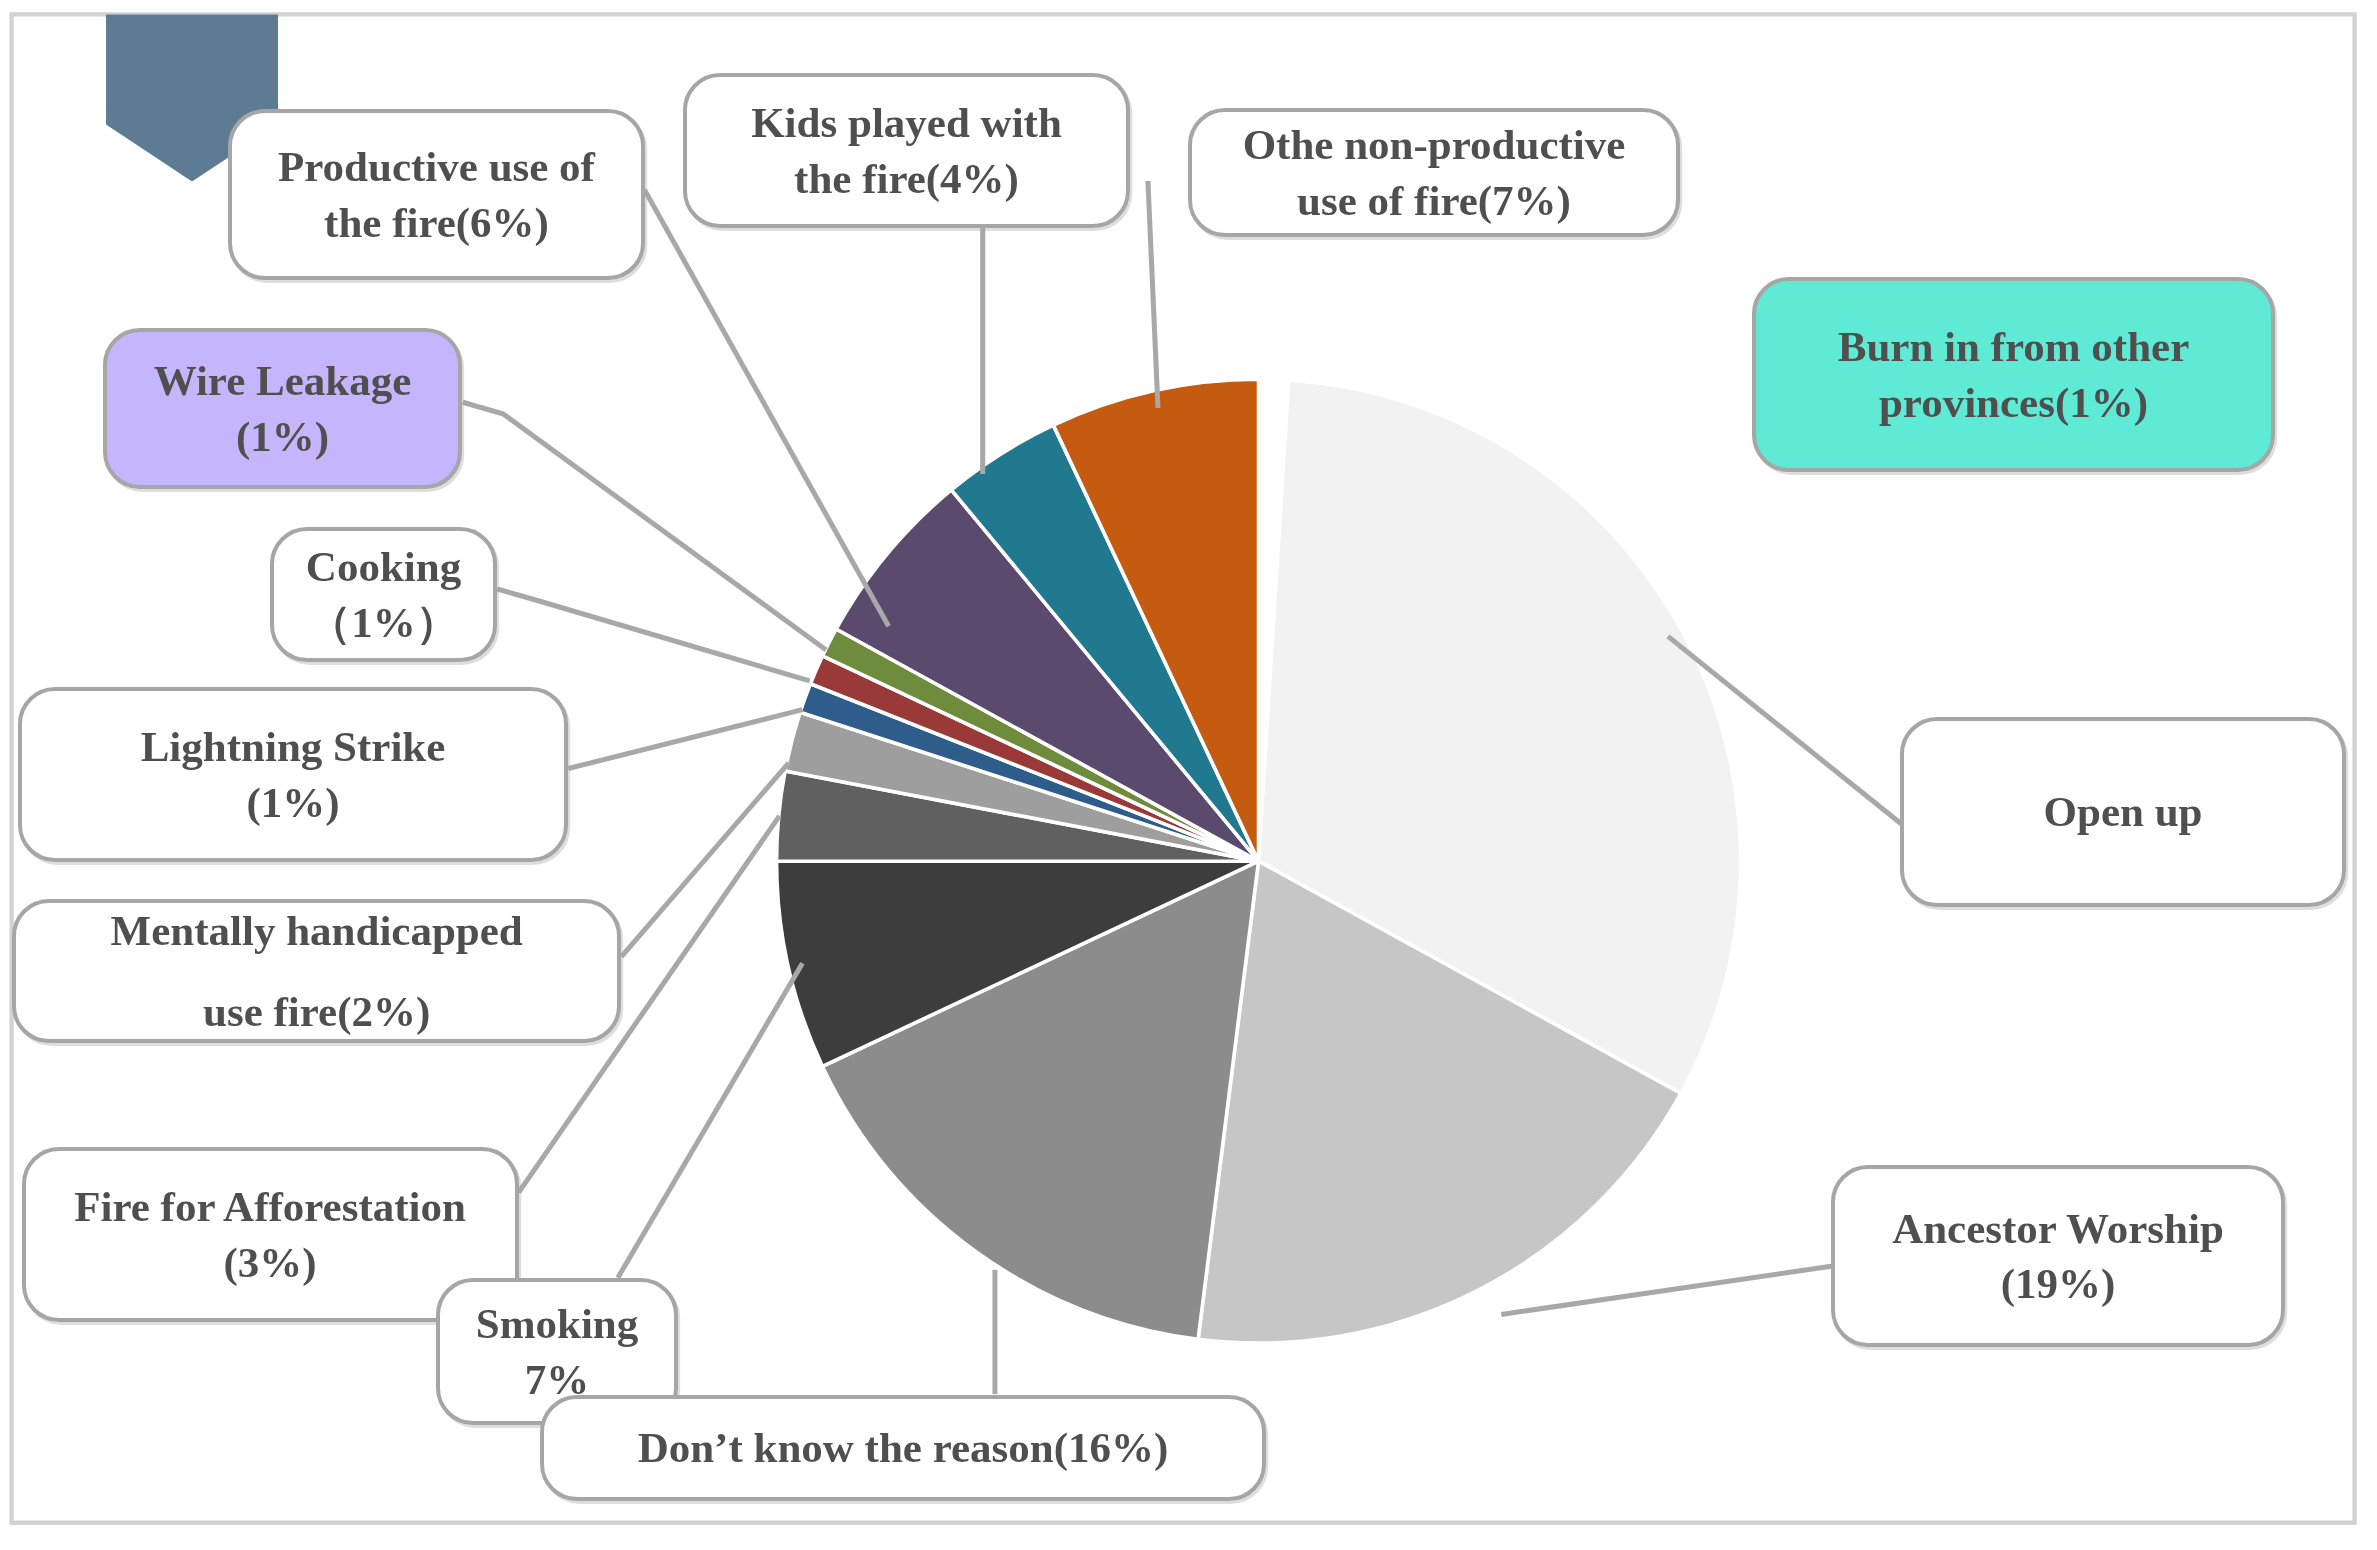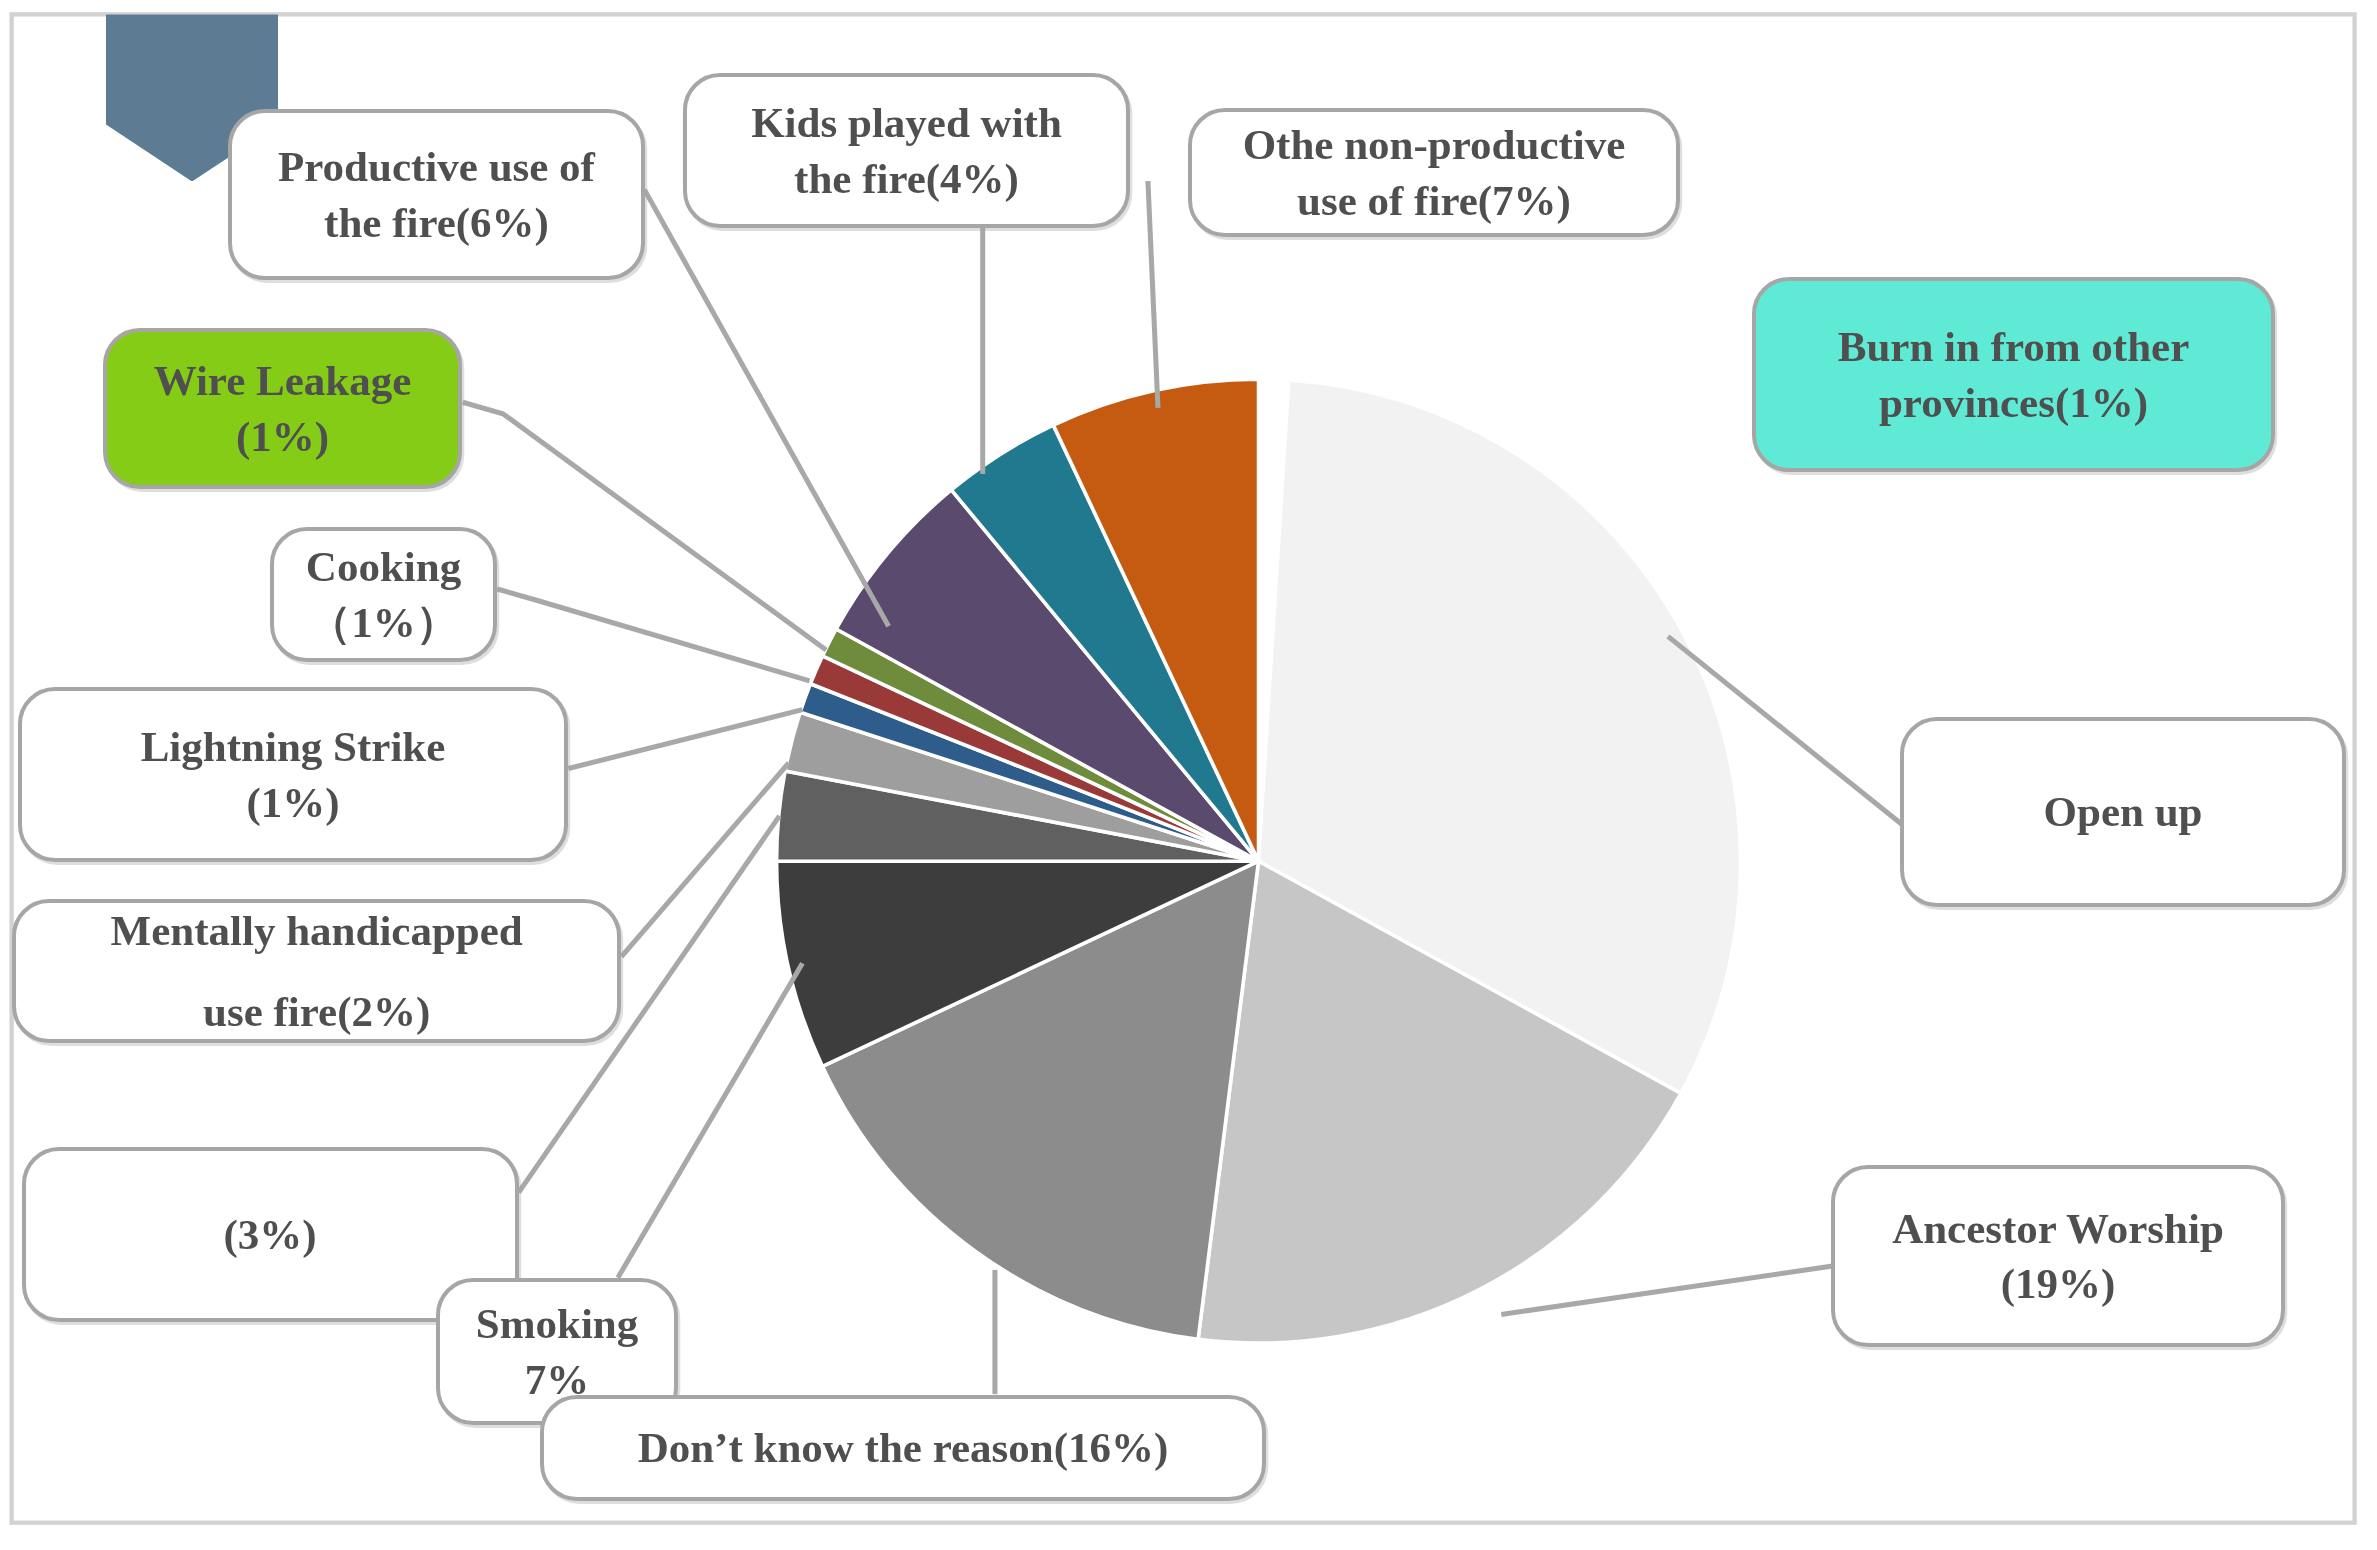--- a/index.html
+++ b/index.html
@@ -82,37 +82,38 @@
         <span>the fire(4%)</span>
       </div>
       <div class="callout" style="left: 1160px; top: 108px; width: 492px; height: 129px; border-color: rgb(166, 166, 166); background: rgb(255, 255, 255); color: rgb(79, 79, 79); margin-left: 28px;">
         <span>Othe non-productive</span>
         <span>use of fire(7%)</span>
       </div>
       <div class="callout" style="left: 1752px; top: 277px; width: 523px; height: 195px; border-color: rgb(166, 166, 166); background: #5eead4; color: rgb(79, 79, 79);">
         <span>Burn in from other</span>
         <span>provinces(1%)</span>
       </div>
-      <div class="callout" style="left: 103px; top: 328px; width: 359px; height: 161px; border-color: rgb(166, 166, 166); background: #84cc16; color: rgb(79, 79, 79);">
+      <div class="callout" style="left: 103px; top: 328px; width: 359px; height: 161px; border-color: rgb(166, 166, 166); background: #c4b5fd; color: rgb(79, 79, 79);">
         <span>Wire Leakage</span>
         <span>(1%)</span>
       </div>
       <div class="callout" style="left: 270px; top: 527px; width: 227px; height: 135px; border-color: rgb(166, 166, 166); background: rgb(255, 255, 255); color: rgb(79, 79, 79);">
         <span>Cooking</span>
         <span>（1%）</span>
       </div>
       <div class="callout" style="left: 18px; top: 687px; width: 550px; height: 175px; border-color: rgb(166, 166, 166); background: rgb(255, 255, 255); color: rgb(79, 79, 79);">
         <span>Lightning Strike</span>
         <span>(1%)</span>
       </div>
       <div class="callout" style="left: 12.2px; top: 899px; width: 609px; height: 144px; border-color: rgb(166, 166, 166); background: rgb(255, 255, 255); color: rgb(79, 79, 79); justify-content: space-between;">
         <span>Mentally handicapped</span>
         <span>use fire(2%)</span>
       </div>
       <div class="callout" style="left: 21.6px; top: 1147px; width: 497px; height: 175px; border-color: rgb(166, 166, 166); background: rgb(255, 255, 255); color: rgb(79, 79, 79);">
+        <span>Fire for Afforestation</span>
         <span>(3%)</span>
       </div>
       <div class="callout" style="left: 436px; top: 1278px; width: 242px; height: 147px; border-color: rgb(166, 166, 166); background: rgb(255, 255, 255); color: rgb(79, 79, 79);">
         <span>Smoking</span>
         <span>7%</span>
       </div>
       <div class="callout" style="left: 540px; top: 1395px; width: 726px; height: 106px; border-color: rgb(166, 166, 166); background: rgb(255, 255, 255); color: rgb(79, 79, 79);">
         <span>Don’t know the reason(16%)</span>
       </div>
       <div class="callout" style="left: 1831px; top: 1165px; width: 454px; height: 182px; border-color: rgb(166, 166, 166); background: rgb(255, 255, 255); color: rgb(79, 79, 79);">

